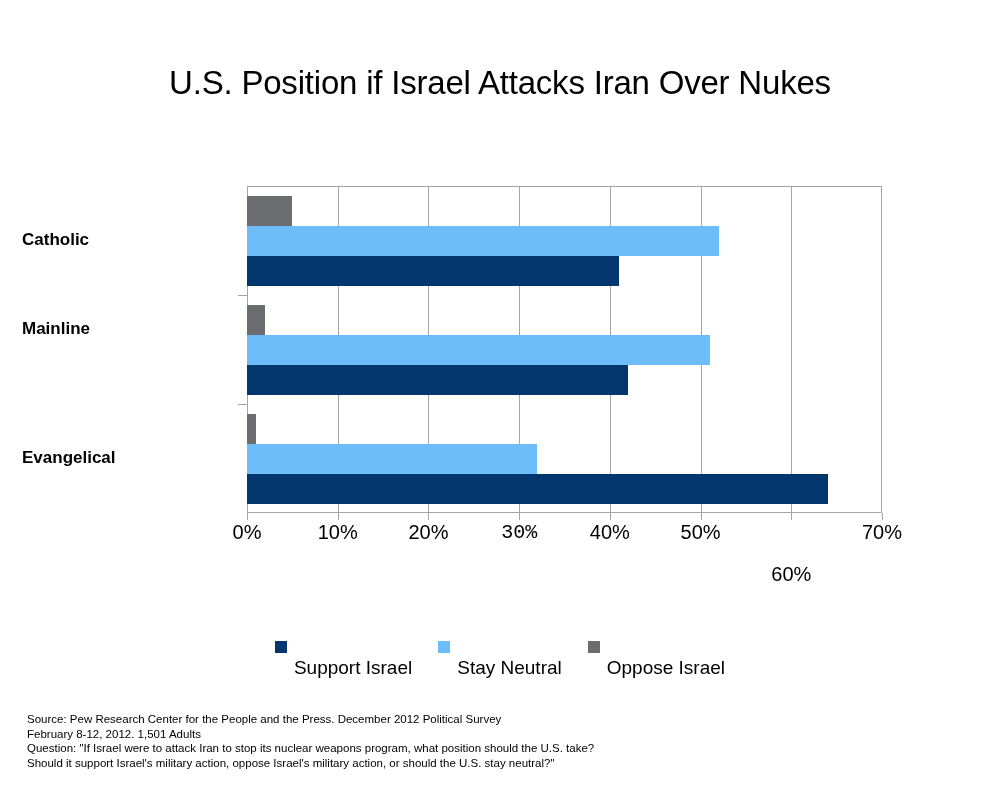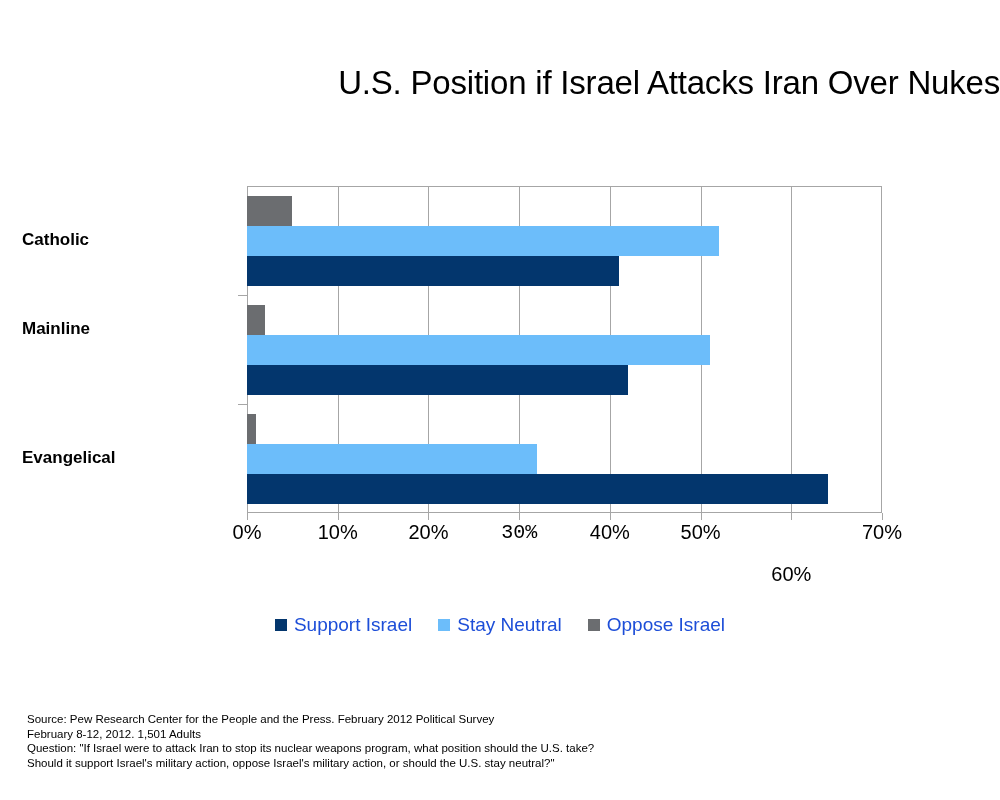--- a/index.html
+++ b/index.html
@@ -22,21 +22,21 @@
     width: 1000px;
     height: 800px;
   }
 
   
   .chart-title {
     position: absolute;
     left: 0;
     top: 64px;
     width: 1000px;
-    text-align: right;
+    text-align: center;
     font-size: 33px;
     font-weight: normal;
     letter-spacing: -0.2px;
     color: #000000;
     white-space: nowrap;
   }
 
   
   .chart-wrap {
     position: absolute;
@@ -125,22 +125,23 @@
     align-items: center;
     gap: 7px;
   }
   .legend-swatch {
     width: 12px;
     height: 12px;
     display: inline-block;
   }
   .legend-label {
     font-size: 19px;
-    color: #1d4ed8;
-    white-space: nowrap;
+    color: #000000;
+    white-space: nowrap;
+    margin-top: 43px;
   }
 
   
   .footnote {
     position: absolute;
     left: 27px;
     top: 712px;
     width: 760px;
     font-size: 11.5px;
     line-height: 14.6px;
@@ -219,19 +220,19 @@
         <span class="legend-swatch" style="background: rgb(108, 189, 250);"></span>
         <span class="legend-label">Stay Neutral</span>
       </div>
       <div class="legend-item">
         <span class="legend-swatch" style="background: rgb(107, 109, 112);"></span>
         <span class="legend-label">Oppose Israel</span>
       </div>
     </div>
 
   <div class="footnote">
-    <div>Source: Pew Research Center for the People and the Press.  February 2012 Political Survey</div>
+    <div>Source: Pew Research Center for the People and the Press.  December 2012 Political Survey</div>
     <div>February 8-12, 2012.  1,501 Adults</div>
     <div>Question: "If Israel were to attack Iran to stop its nuclear weapons program, what position should the U.S. take?</div>
     <div>Should it support Israel's military action, oppose Israel's military action, or should the U.S. stay neutral?"</div>
   </div>
 
 </div>
 
 </body></html>

